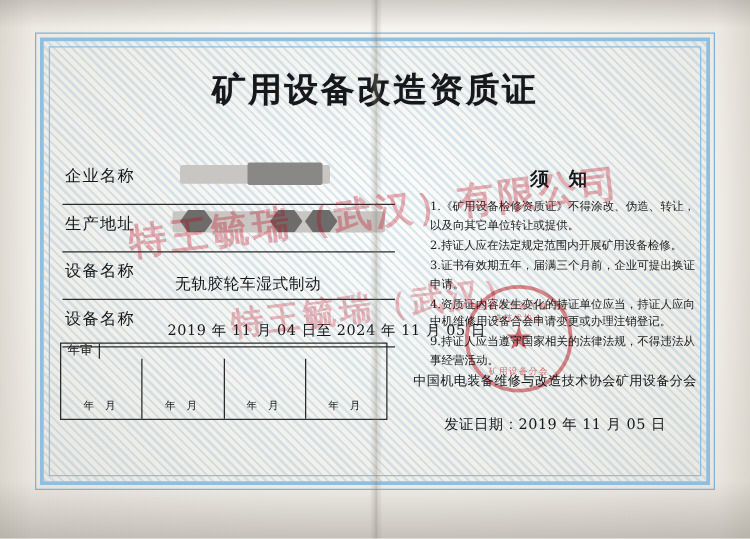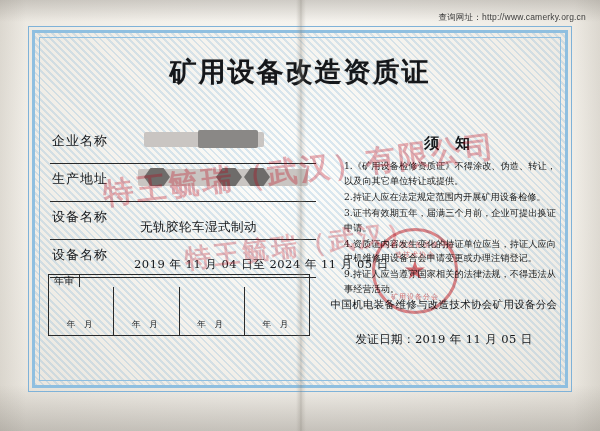--- a/index.html
+++ b/index.html
@@ -349,21 +349,20 @@
 </style>
 </head>
 <body>
 
 <div id="cert">
 
   <div class="paper-edge"></div>
   <div class="shadow-top"></div>
   <div class="shadow-bottom"></div>
 
-  <div class="query-line">查询网址：http://www.camerky.org.cn</div>
 
   <div class="border-outer"></div>
   <div class="border-mid"></div>
   <div class="border-inner"></div>
 
   <div class="content">
 
     <div class="title">矿用设备改造资质证</div>
 
 

